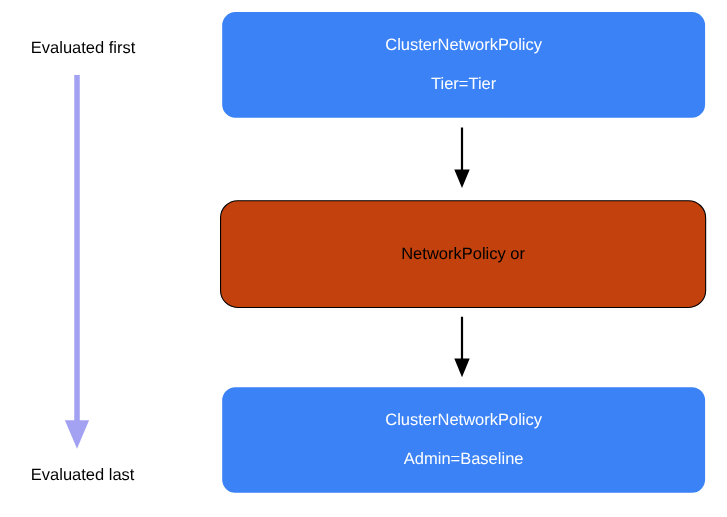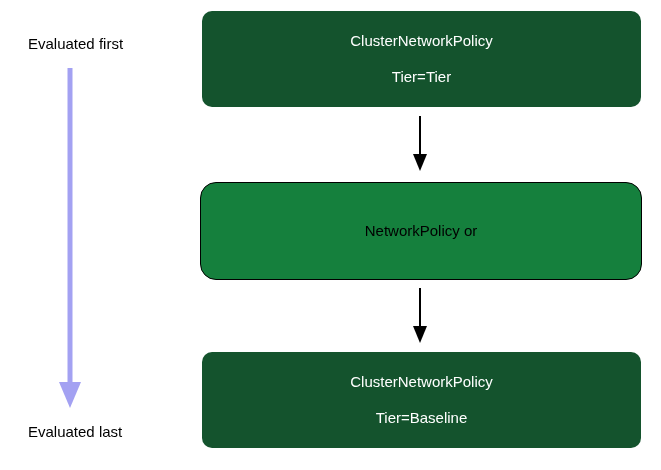--- a/index.html
+++ b/index.html
@@ -37,40 +37,39 @@
     height: 96px;
     border-radius: 12px;
     display: flex;
     flex-direction: column;
     align-items: center;
     justify-content: center;
     text-align: center;
     box-sizing: border-box;
   }
   .node-blue {
-    background: #14532d;
+    background: #3b82f6;
     color: #ffffff;
-    border-radius: 10px;
   }
   .node-blue .node-line {
     font-size: 15px;
     line-height: 18px;
   }
   .node-blue .node-line + .node-line {
     margin-top: 18px; 
   }
   .node-admin    { top: 11px; }
   .node-baseline { top: 352px; }
 
   .node-white {
     left: 200px;
     top: 182px;
     width: 442px;
     height: 98px;
-    background: #15803d;
+    background: #c2410c;
     border: 1px solid #000000;
     border-radius: 16px;
     color: #000000;
   }
   .node-white .node-line {
     font-size: 15px;
     line-height: 20px;
   }
 
   .flow-arrow {
@@ -108,16 +107,16 @@
     <div class="node-line">NetworkPolicy or</div>
   </div>
 
   <svg class="flow-arrow flow-arrow-2" width="24" height="58" viewBox="0 0 24 58">
     <line x1="12" y1="1" x2="12" y2="41" stroke="#000000" stroke-width="2"></line>
     <polygon points="5,39 19,39 12,56" fill="#000000"></polygon>
   </svg>
 
   <div class="node node-blue node-baseline">
     <div class="node-line">ClusterNetworkPolicy</div>
-    <div class="node-line">Tier=Baseline</div>
+    <div class="node-line">Admin=Baseline</div>
   </div>
 
 </div>
 
 </body></html>

